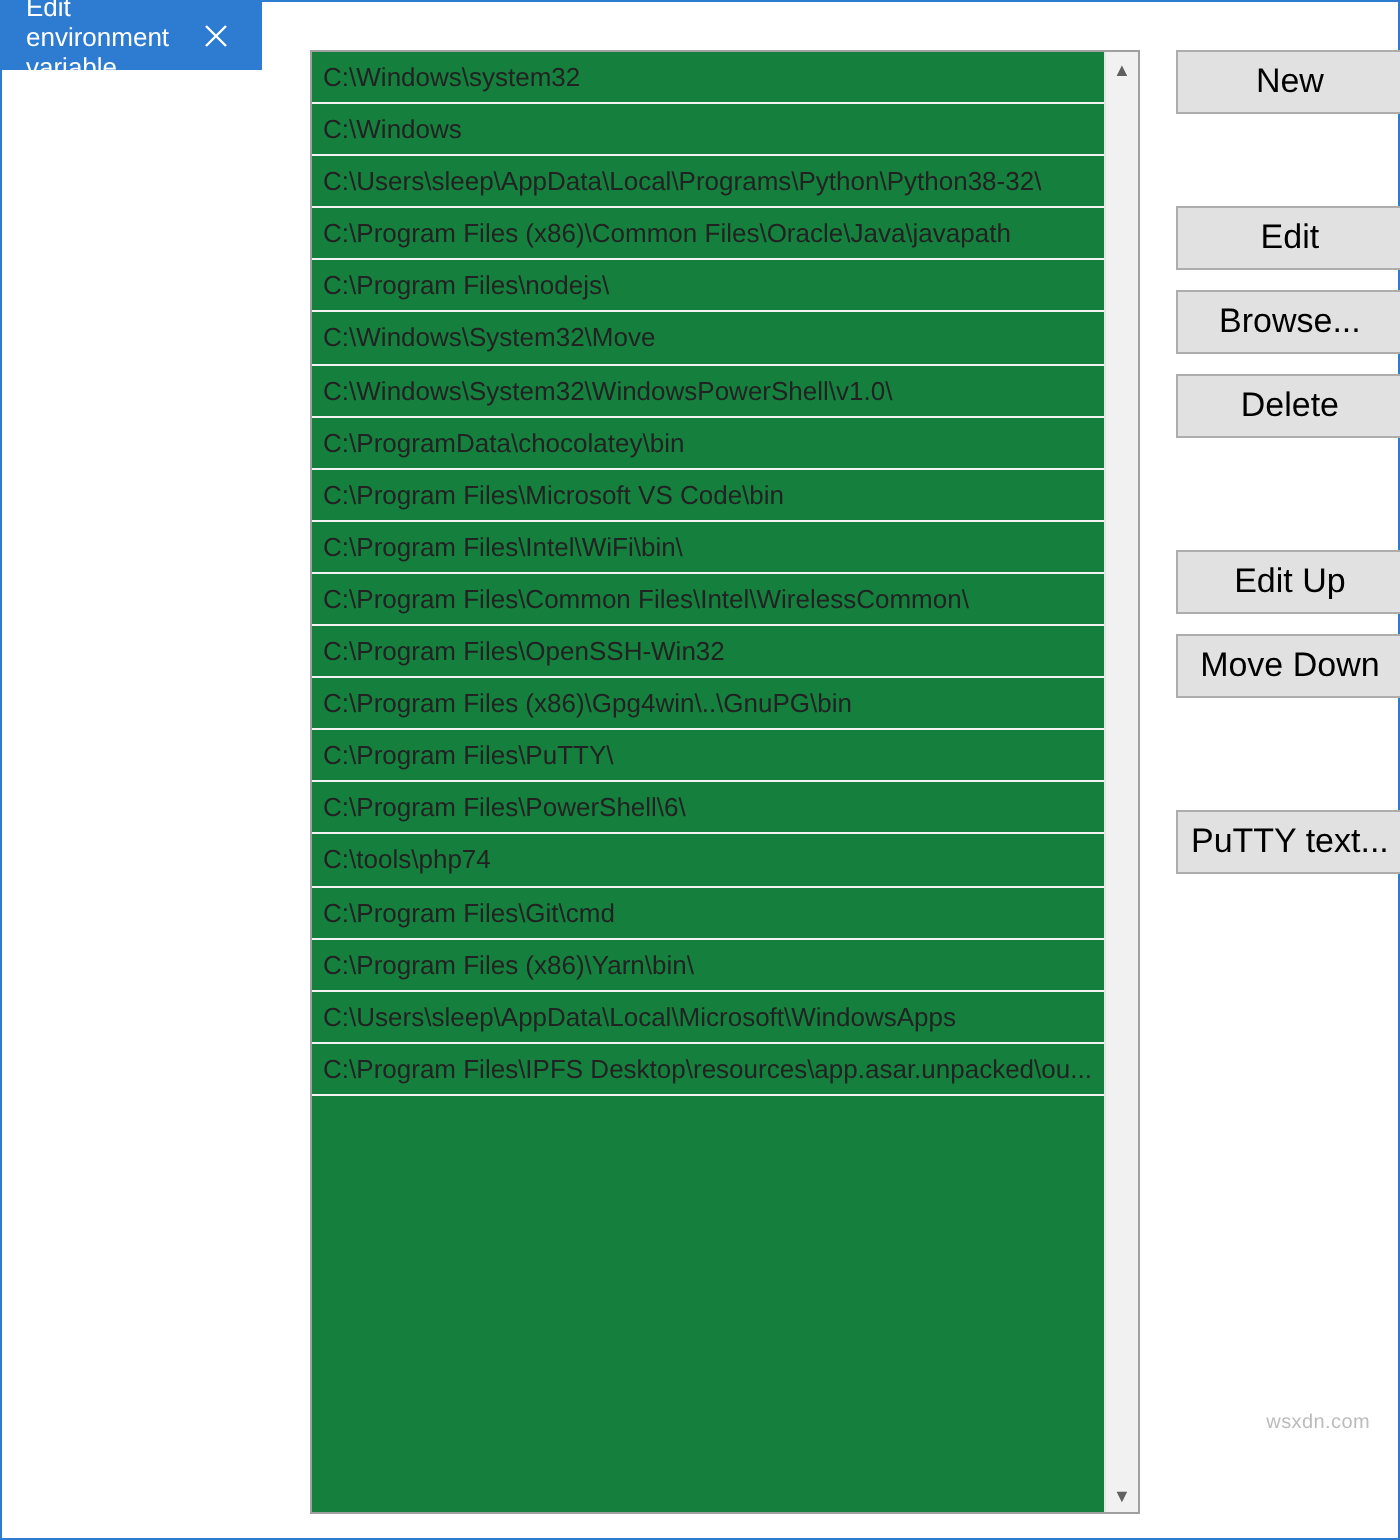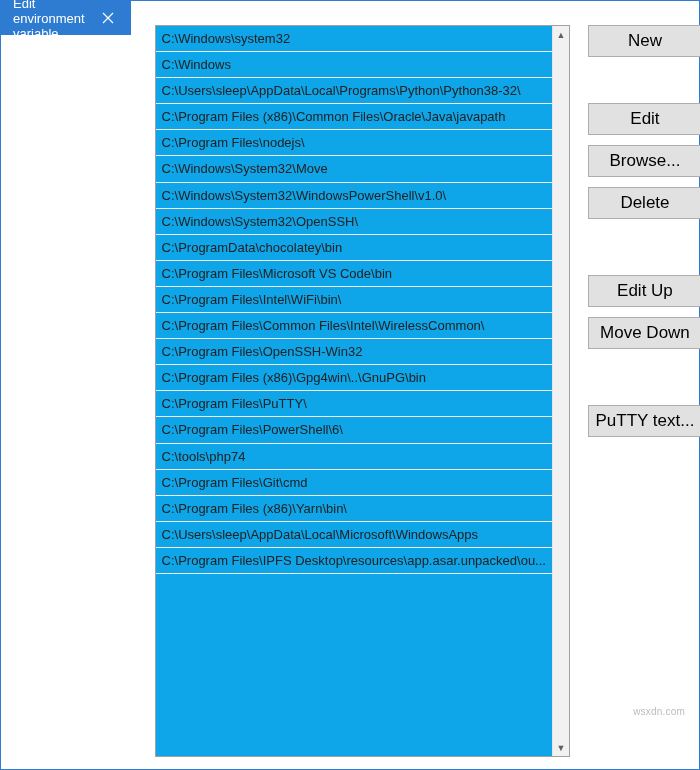--- a/index.html
+++ b/index.html
@@ -35,21 +35,21 @@
 .body {
   flex: 1;
   display: flex;
   padding: 24px 22px 12px 24px;
   gap: 18px;
 }
 .list-wrap {
   flex: 1;
   border: 1px solid #a0a0a0;
   display: flex;
-  background: #0ea5e9;
+  background: #15803d;
   position: relative;
   overflow: hidden;
 }
 .list {
   flex: 1;
   overflow: hidden;
 }
 .row {
   height: 26.1px;
   line-height: 26px;
@@ -122,21 +122,20 @@
   <div class="body">
     <div class="list-wrap">
       <div class="list" id="list">
           <div class="row">C:\Windows\system32</div>
           <div class="row">C:\Windows</div>
           <div class="row">C:\Users\sleep\AppData\Local\Programs\Python\Python38-32\</div>
           <div class="row">C:\Program Files (x86)\Common Files\Oracle\Java\javapath</div>
           <div class="row">C:\Program Files\nodejs\</div>
           <div class="row">C:\Windows\System32\Move</div>
           <div class="row">C:\Windows\System32\WindowsPowerShell\v1.0\</div>
-          <div class="row">C:\Windows\System32\OpenSSH\</div>
           <div class="row">C:\ProgramData\chocolatey\bin</div>
           <div class="row">C:\Program Files\Microsoft VS Code\bin</div>
           <div class="row">C:\Program Files\Intel\WiFi\bin\</div>
           <div class="row">C:\Program Files\Common Files\Intel\WirelessCommon\</div>
           <div class="row">C:\Program Files\OpenSSH-Win32</div>
           <div class="row">C:\Program Files (x86)\Gpg4win\..\GnuPG\bin</div>
           <div class="row">C:\Program Files\PuTTY\</div>
           <div class="row">C:\Program Files\PowerShell\6\</div>
           <div class="row">C:\tools\php74</div>
           <div class="row">C:\Program Files\Git\cmd</div>

